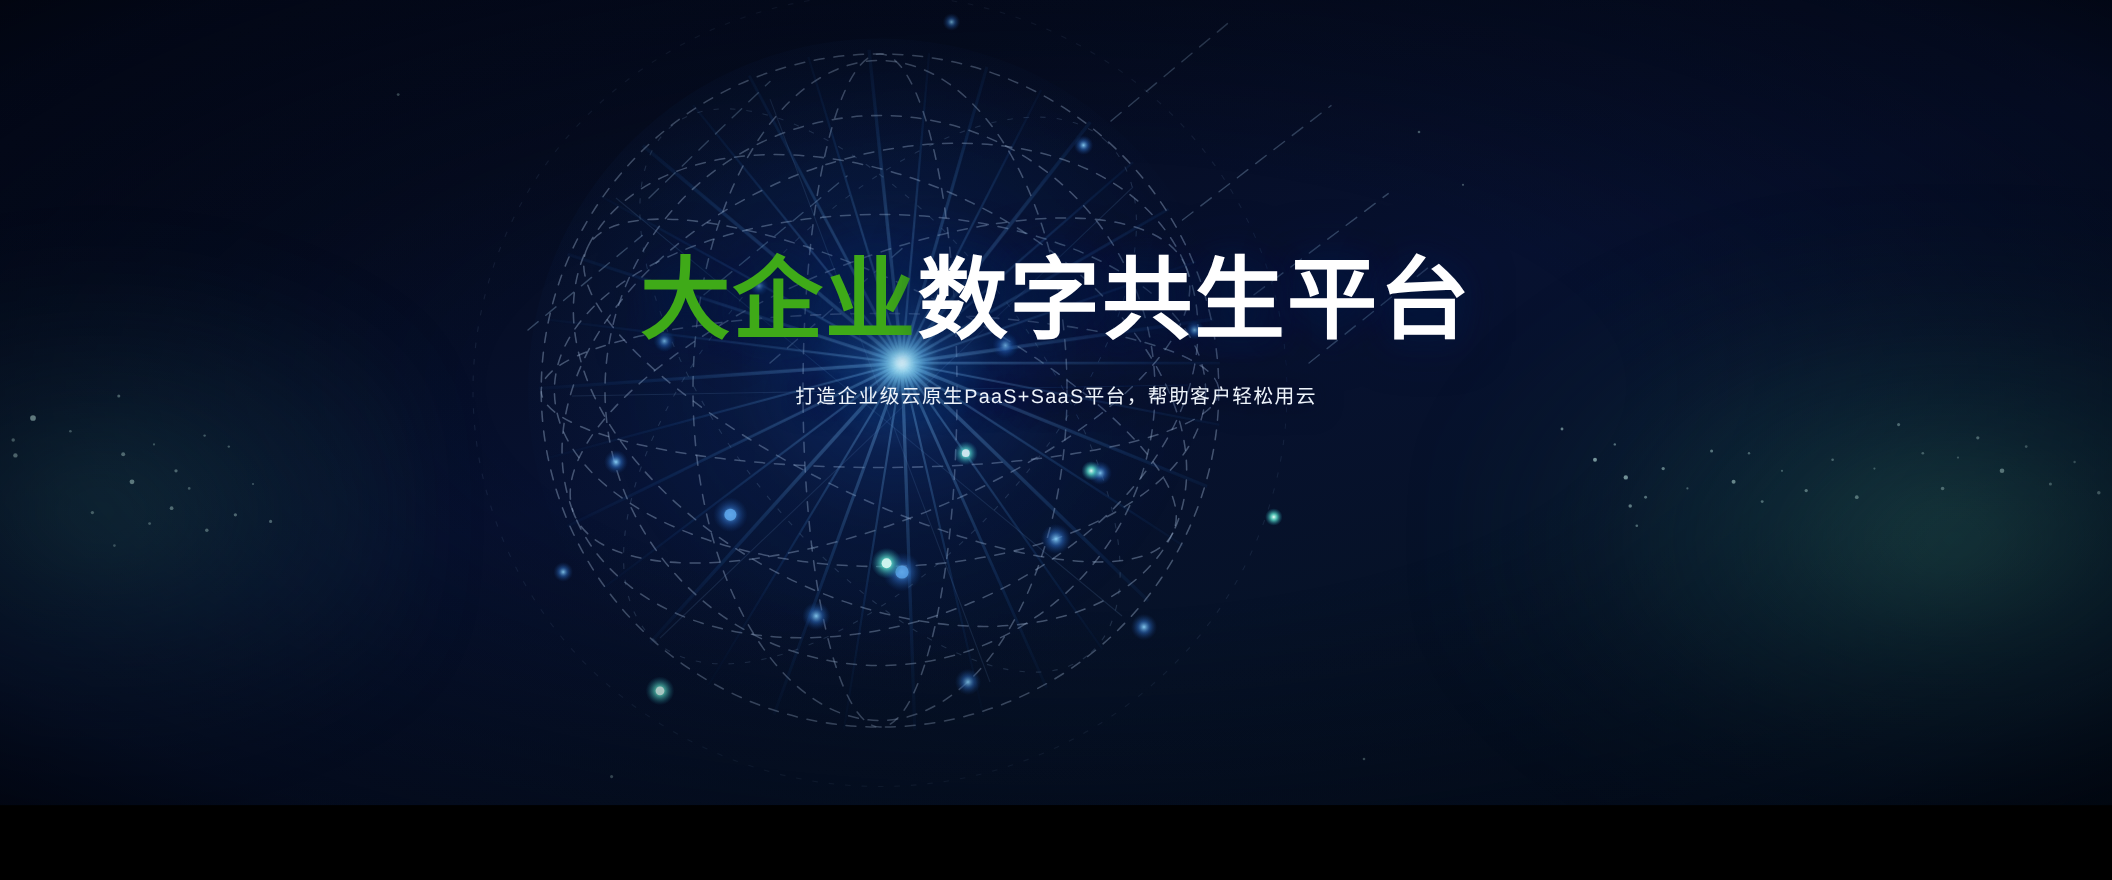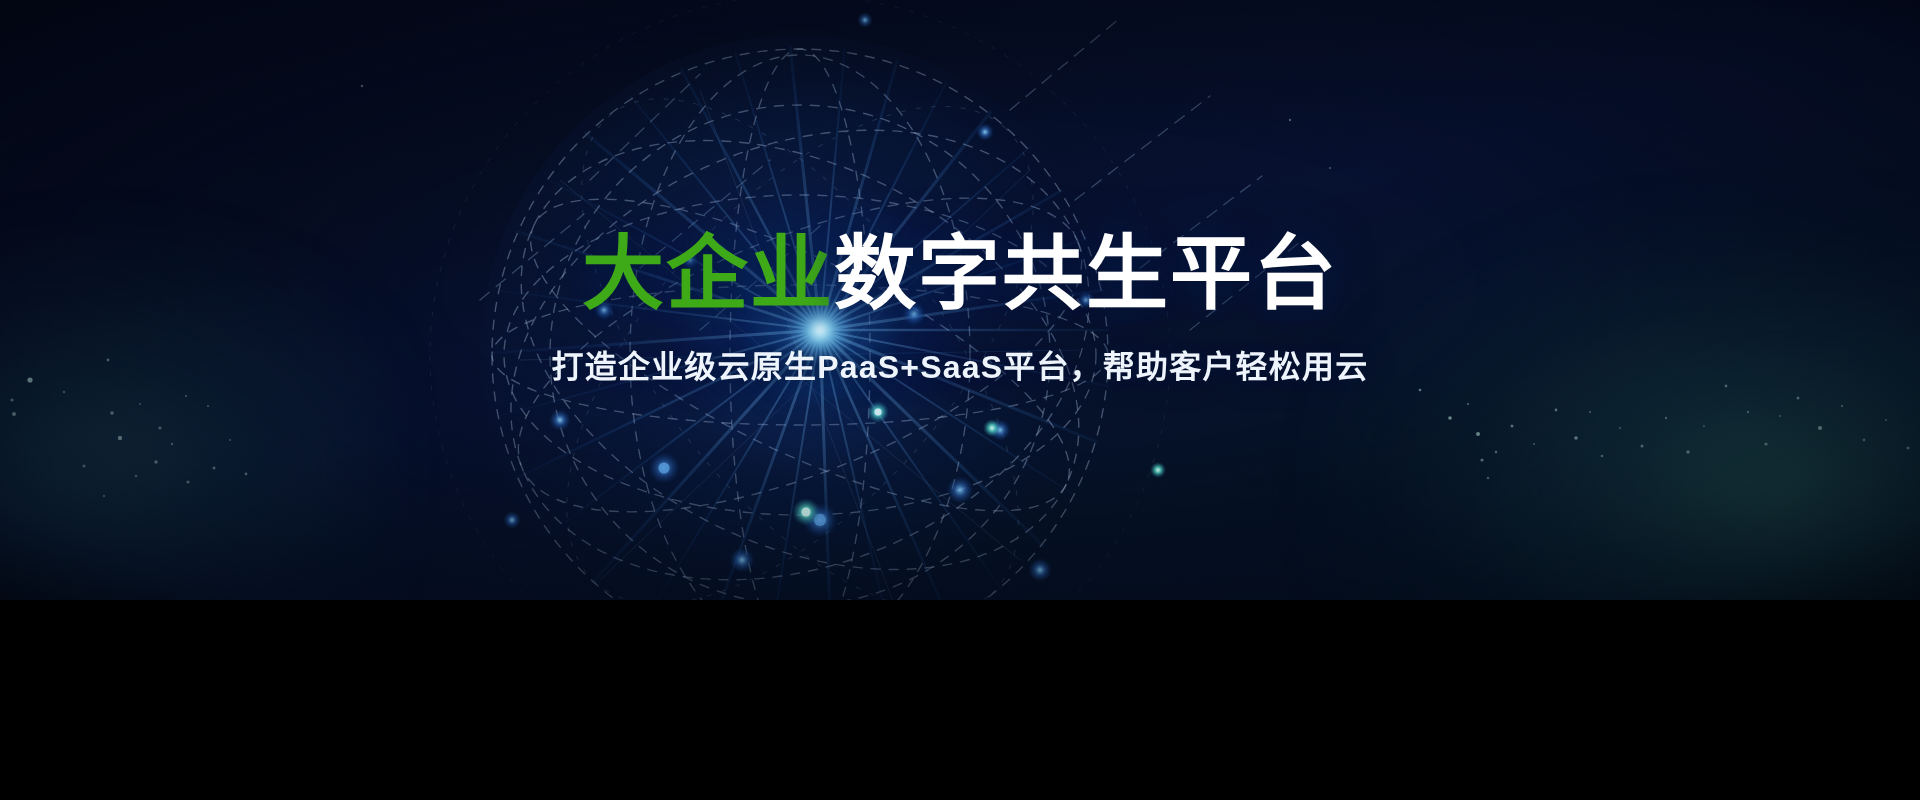--- a/index.html
+++ b/index.html
@@ -6,21 +6,21 @@
   html,body{margin:0;padding:0;background:#000;}
   body{
     font-family:"Liberation Sans","DejaVu Sans",sans-serif;
     -webkit-font-smoothing:antialiased;
   }
 
   
   .hero{
     position:relative;
     width:1920px;
-    height:600px;
+    height:732px;
     overflow:hidden;
     background:#071029;
     isolation:isolate;
   }
 
   
   .bg-base{
     position:absolute; inset:0;
     background:
       linear-gradient(165deg,#04091c 0%, #050c20 22%, #071130 48%, #061227 72%, #04101f 100%);
@@ -109,24 +109,24 @@
     letter-spacing:2px;
     white-space:nowrap;
     text-shadow:0 2px 26px rgba(0,20,60,.75), 0 0 46px rgba(10,40,100,.5);
   }
   .t-green{ color:#3faa18; }
   .t-white{ color:#ffffff; }
 
   .sub{
     margin:0;
     color:#eef4fb;
-    font-size:32px;
+    font-size:18px;
     line-height:1.0;
     letter-spacing:1.2px;
-    font-weight:700;
+    font-weight:400;
     white-space:nowrap;
     text-shadow:0 1px 14px rgba(2,16,48,.9), 0 0 28px rgba(8,34,80,.6);
   }
   .sub-1{ margin-top:35px; }
   .sub-2{ margin-top:35px; }
 </style>
 </head>
 <body>
 
 <div class="hero">

